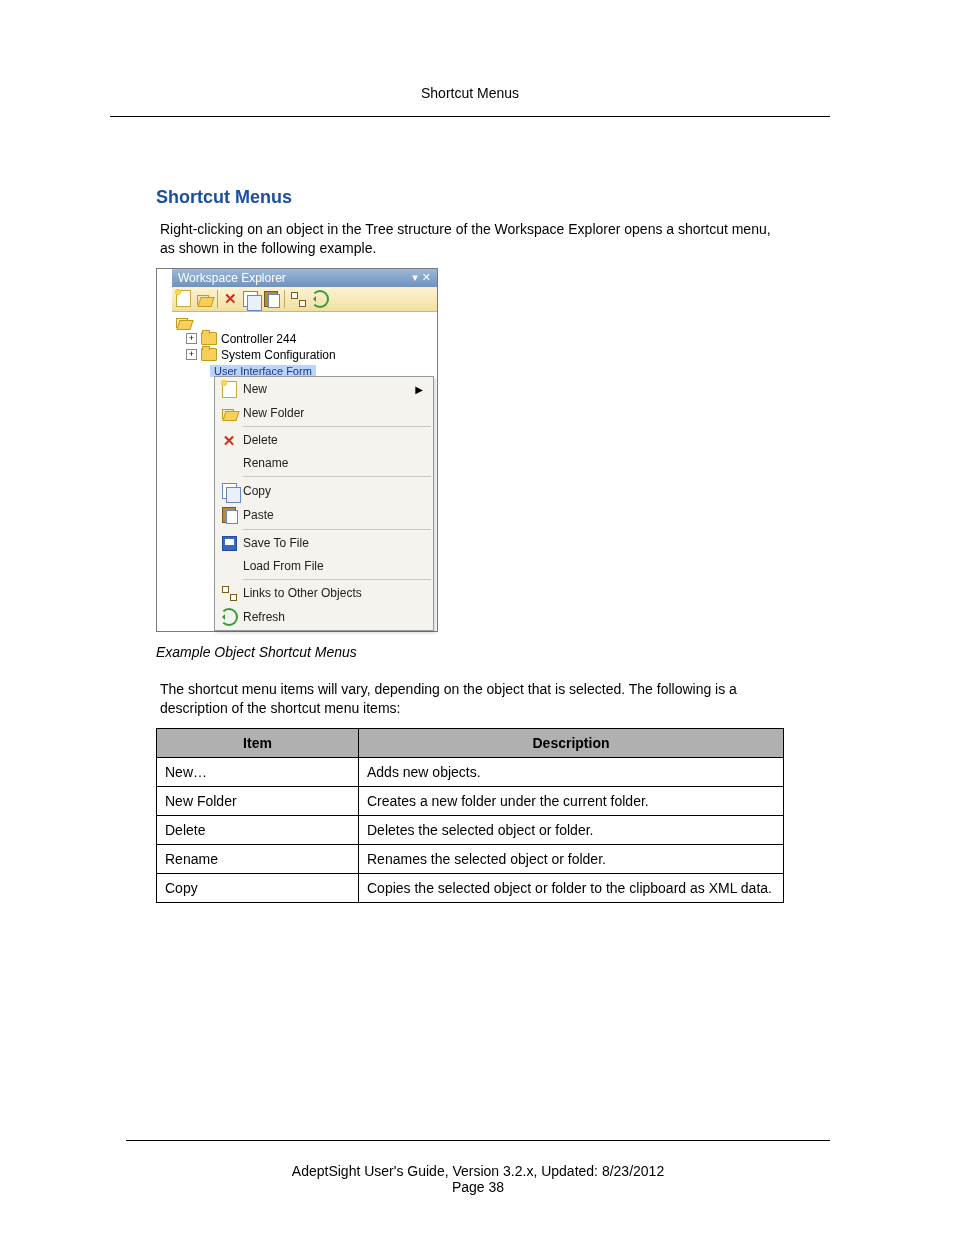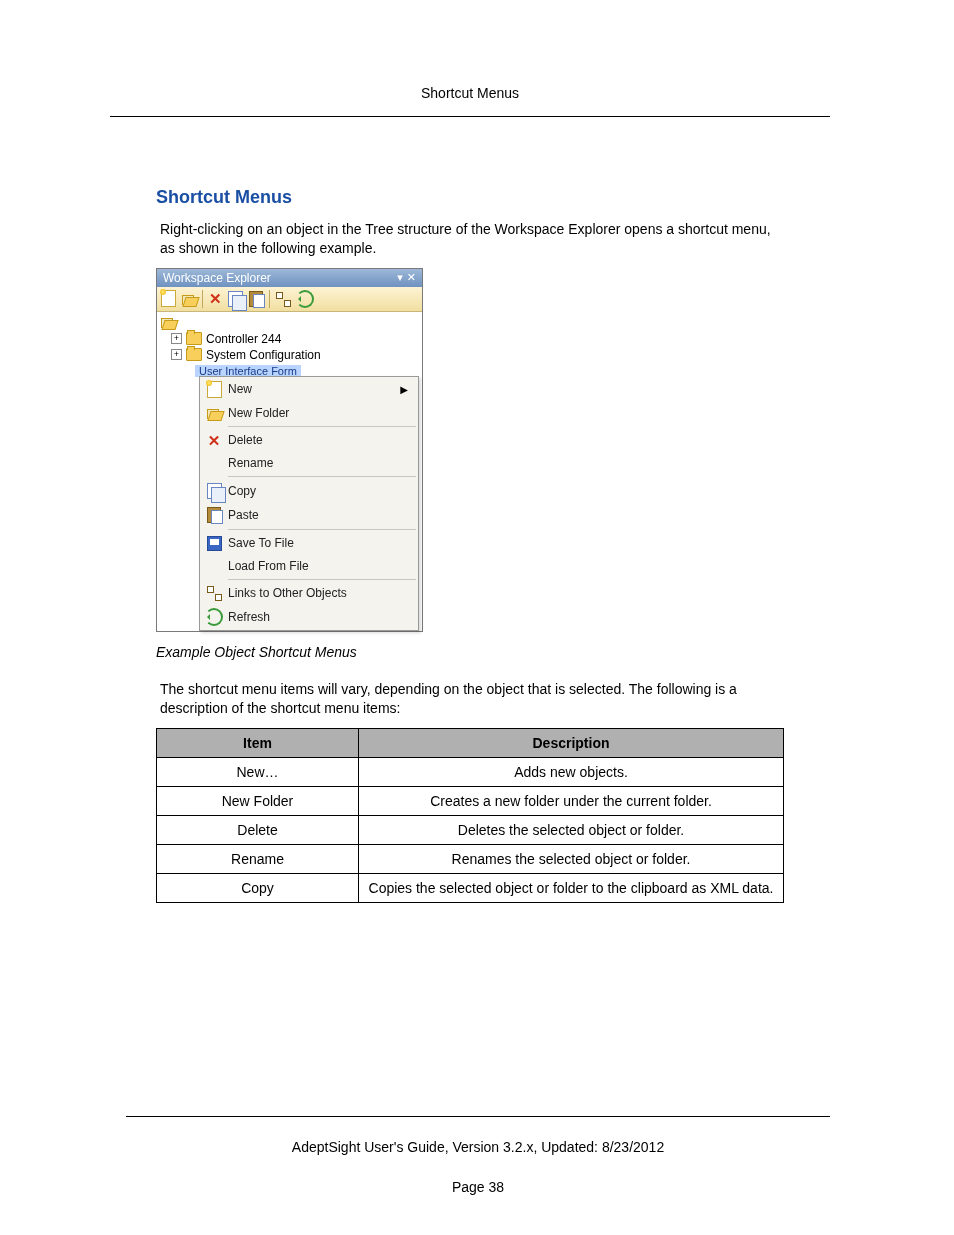--- a/index.html
+++ b/index.html
@@ -38,20 +38,21 @@
   p { margin: 0 0 10px 4px; line-height: 1.35; }
   .caption {
     font-style: italic;
     margin: 12px 0 20px 0;
   }
   
   .shot-wrap {
     width: 265px;
     border: 1px solid #7a7a7a;
     margin-bottom: 12px;
+    padding-left: 15px;
   }
   .shot-titlebar {
     background: linear-gradient(#9db8d8, #6f92c0);
     color: #fff;
     font-family: Tahoma, sans-serif;
     font-size: 12px;
     padding: 2px 6px;
     display: flex;
     align-items: center;
   }
@@ -160,37 +161,36 @@
     background: #b0b0b0;
     font-weight: bold;
     padding: 6px 8px;
     border: 1px solid #000;
     text-align: center;
   }
   table.desc td {
     border: 1px solid #000;
     padding: 6px 8px;
     vertical-align: top;
-    text-align: center;
   }
   table.desc td:first-child { width: 185px; }
 
   .footer {
     position: absolute;
     left: 16px; right: 0;
     bottom: 40px;
     text-align: center;
     font-size: 14px;
   }
   .hr-bottom {
     border: none;
     border-top: 1px solid #000;
     margin: 0 110px 22px 110px;
   }
-  .page-num { margin-top: 24px; }
+  .page-num { }
 </style>
 </head>
 <body>
 
 <div class="page">
 
   <div class="header-title">Shortcut Menus</div>
   <hr class="hr-top">
 
   <div class="content">

